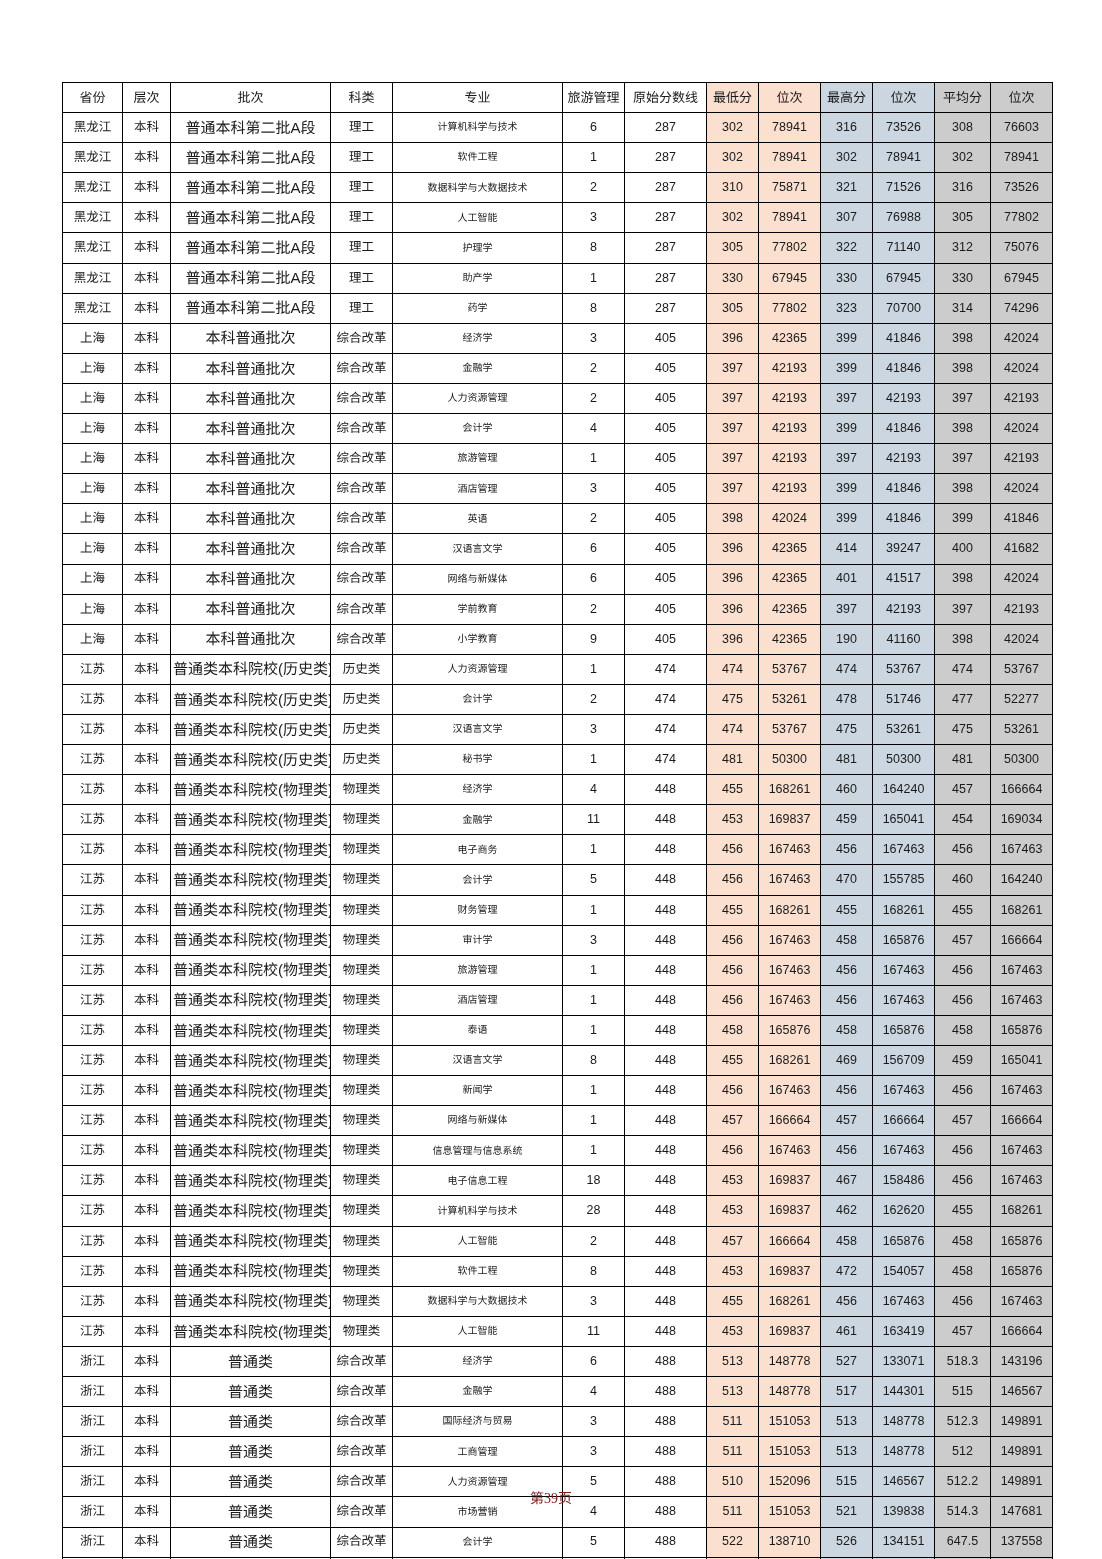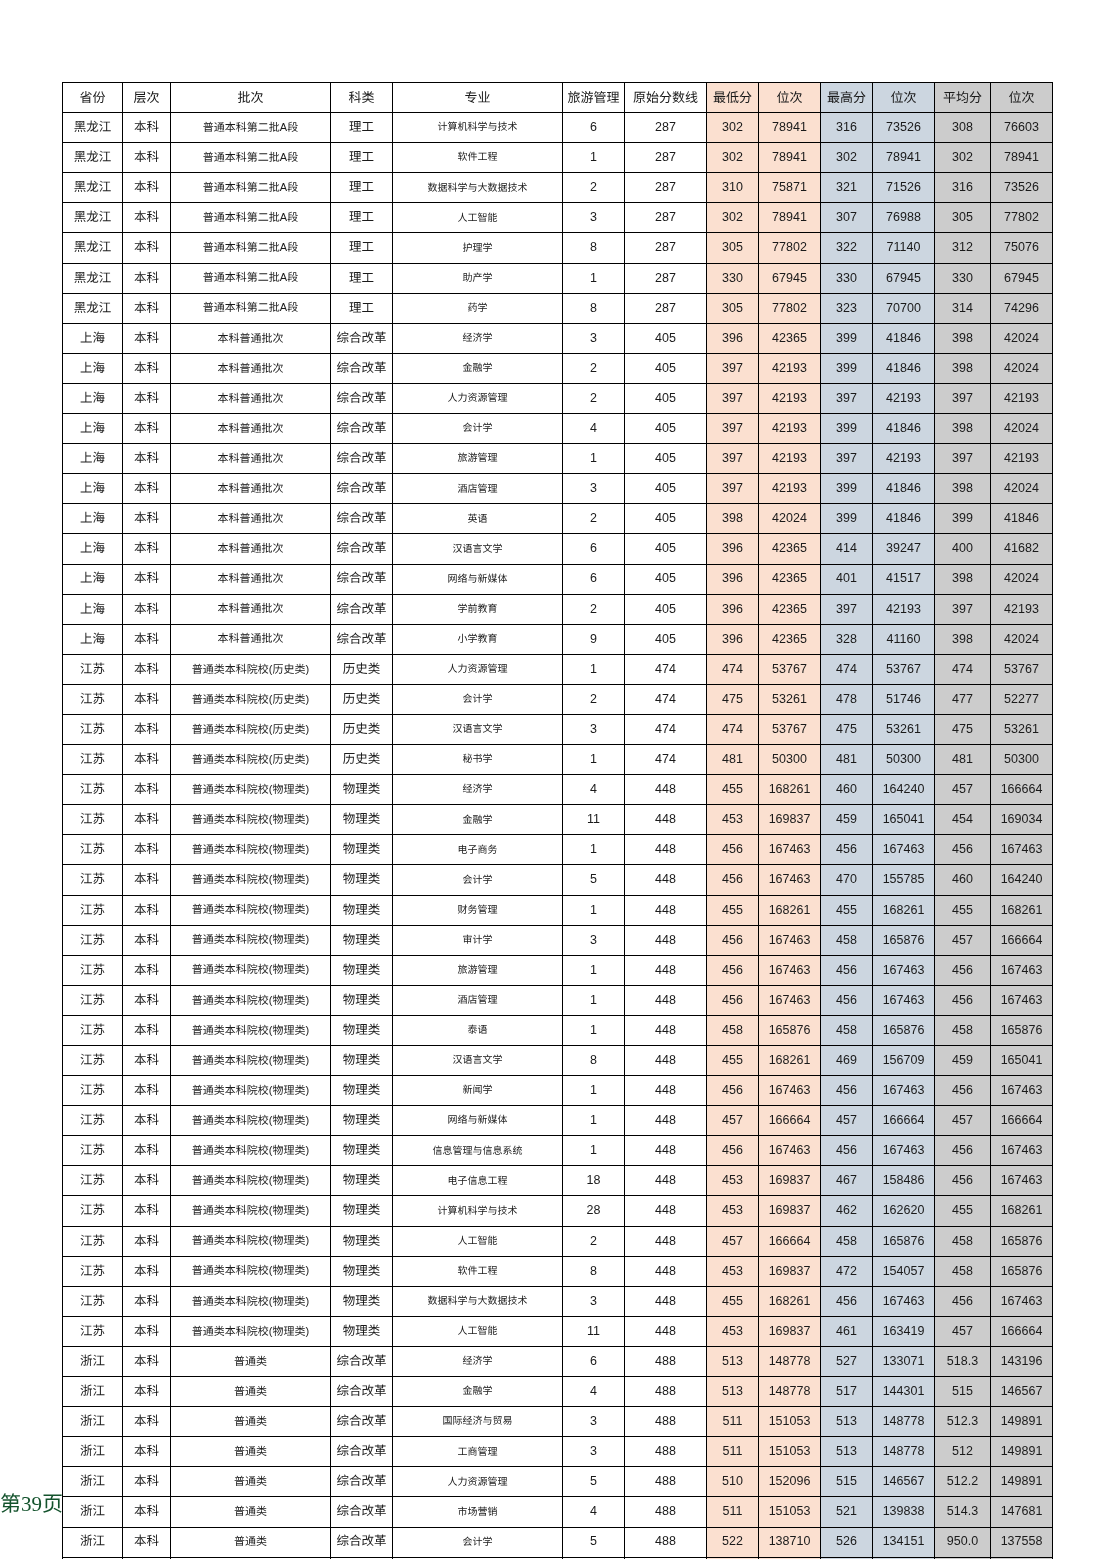--- a/index.html
+++ b/index.html
@@ -66,30 +66,31 @@
   col.c-max     { width: 52px; }
   col.c-maxr    { width: 62px; }
   col.c-avg     { width: 56px; }
   col.c-avgr    { width: 62px; }
 
   .tint-min  { background-color: #FBE0D0; }
   .tint-max  { background-color: #CCD6E0; }
   .tint-avg  { background-color: #CCCCCC; }
 
   .major-cell { font-size: 10px; }
-  .batch-cell { font-size: 11px; }
+  .batch-cell { font-size: 15px; }
 
   .page-footer {
     position: absolute;
     left: 0;
     top: 1487px;
     width: 1102px;
+    text-align: center;
     font-family: "Liberation Serif", "DejaVu Serif", serif;
-    font-size: 21px;
-    color: #14532d;
+    font-size: 14px;
+    color: #7f1d1d;
   }
 </style>
 </head>
 <body>
 
 <div class="page">
 
   <div class="table-wrap">
     <table class="score-table">
       <colgroup>
@@ -383,21 +384,21 @@
           <tr>
             <td>上海</td>
             <td>本科</td>
             <td class="batch-cell">本科普通批次</td>
             <td>综合改革</td>
             <td class="major-cell">小学教育</td>
             <td>9</td>
             <td>405</td>
             <td class="tint-min">396</td>
             <td class="tint-min">42365</td>
-            <td class="tint-max">328</td>
+            <td class="tint-max">190</td>
             <td class="tint-max">41160</td>
             <td class="tint-avg">398</td>
             <td class="tint-avg">42024</td>
           </tr>
           <tr>
             <td>江苏</td>
             <td>本科</td>
             <td class="batch-cell">普通类本科院校(历史类)</td>
             <td>历史类</td>
             <td class="major-cell">人力资源管理</td>
@@ -835,21 +836,21 @@
             <td>本科</td>
             <td class="batch-cell">普通类</td>
             <td>综合改革</td>
             <td class="major-cell">会计学</td>
             <td>5</td>
             <td>488</td>
             <td class="tint-min">522</td>
             <td class="tint-min">138710</td>
             <td class="tint-max">526</td>
             <td class="tint-max">134151</td>
-            <td class="tint-avg">950.0</td>
+            <td class="tint-avg">647.5</td>
             <td class="tint-avg">137558</td>
           </tr>
           <tr>
             <td>浙江</td>
             <td>本科</td>
             <td class="batch-cell">普通类</td>
             <td>综合改革</td>
             <td class="major-cell">财务管理</td>
             <td>4</td>
             <td>488</td>

